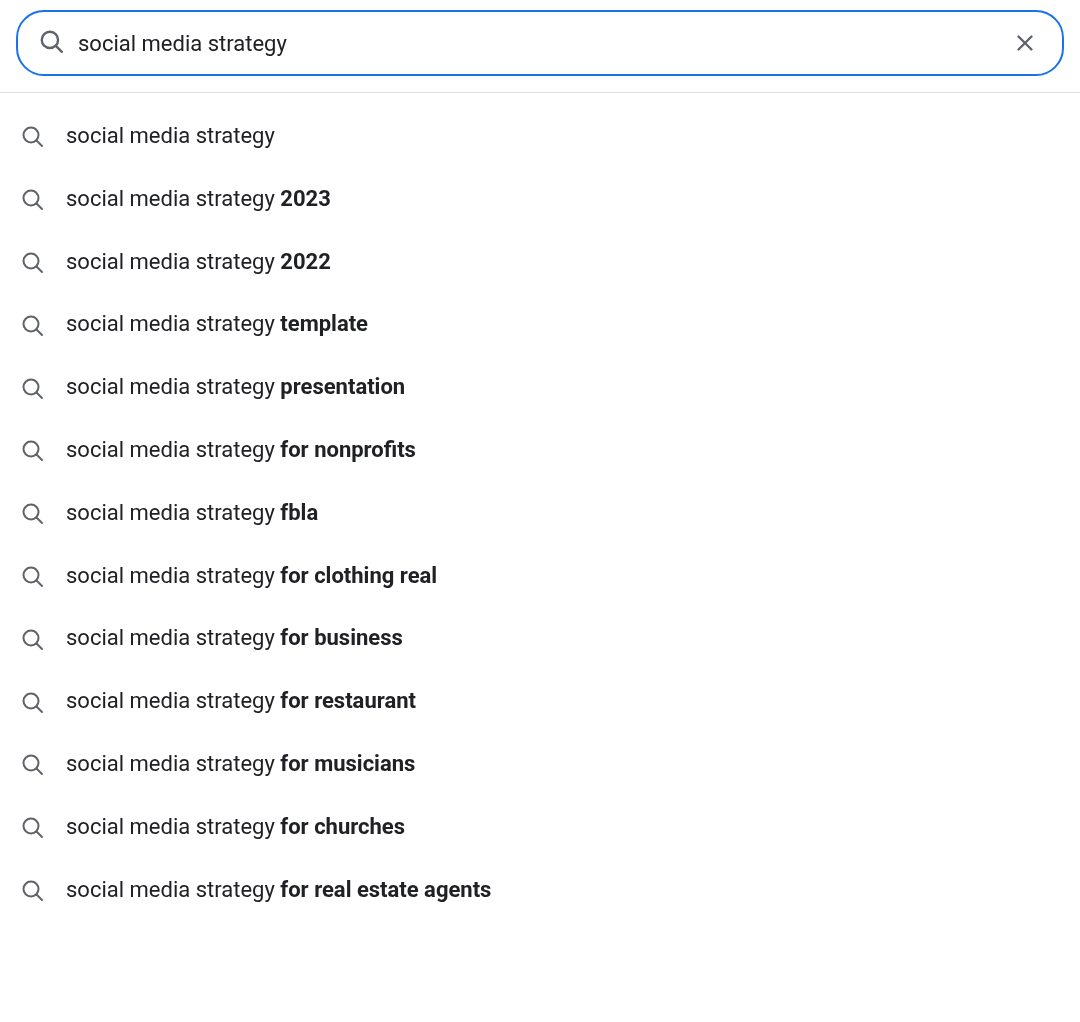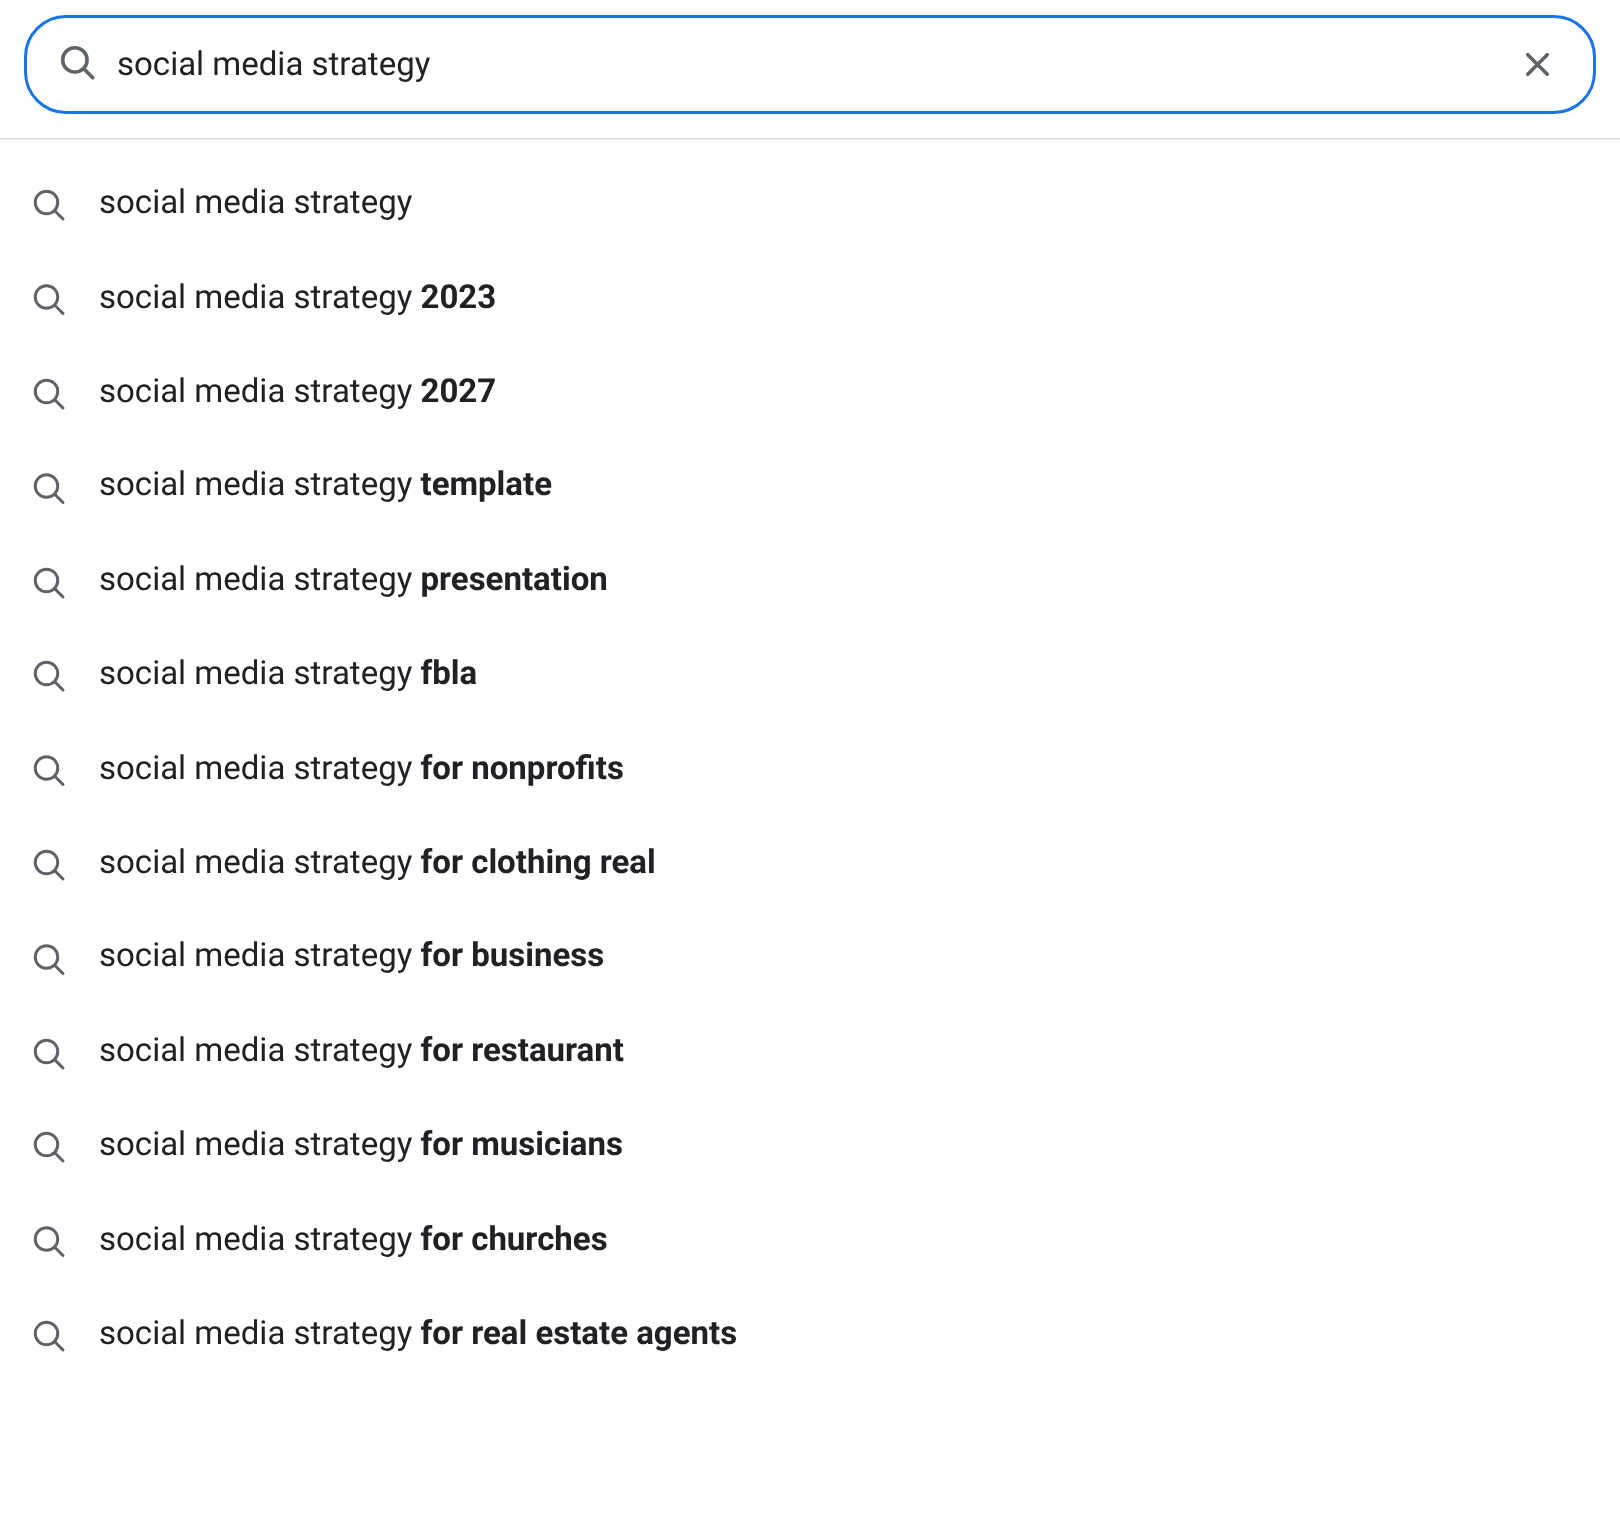--- a/index.html
+++ b/index.html
@@ -150,21 +150,21 @@
     </div>
       <span class="suggestion-text"><span class="normal">social media strategy </span><span class="bold">2023</span></span>
     </li>
     <li class="suggestion-item">
       <div class="suggestion-search-icon">
       <svg width="24" height="24" viewBox="0 0 24 24" fill="none" stroke="currentColor" stroke-width="2" stroke-linecap="round" stroke-linejoin="round" style="color:#5f6368;">
         <circle cx="11" cy="11" r="7.5"></circle>
         <line x1="16.5" y1="16.5" x2="22" y2="22"></line>
       </svg>
     </div>
-      <span class="suggestion-text"><span class="normal">social media strategy </span><span class="bold">2027</span></span>
+      <span class="suggestion-text"><span class="normal">social media strategy </span><span class="bold">2022</span></span>
     </li>
     <li class="suggestion-item">
       <div class="suggestion-search-icon">
       <svg width="24" height="24" viewBox="0 0 24 24" fill="none" stroke="currentColor" stroke-width="2" stroke-linecap="round" stroke-linejoin="round" style="color:#5f6368;">
         <circle cx="11" cy="11" r="7.5"></circle>
         <line x1="16.5" y1="16.5" x2="22" y2="22"></line>
       </svg>
     </div>
       <span class="suggestion-text"><span class="normal">social media strategy </span><span class="bold">template</span></span>
     </li>
@@ -177,38 +177,38 @@
     </div>
       <span class="suggestion-text"><span class="normal">social media strategy </span><span class="bold">presentation</span></span>
     </li>
     <li class="suggestion-item">
       <div class="suggestion-search-icon">
       <svg width="24" height="24" viewBox="0 0 24 24" fill="none" stroke="currentColor" stroke-width="2" stroke-linecap="round" stroke-linejoin="round" style="color:#5f6368;">
         <circle cx="11" cy="11" r="7.5"></circle>
         <line x1="16.5" y1="16.5" x2="22" y2="22"></line>
       </svg>
     </div>
+      <span class="suggestion-text"><span class="normal">social media strategy </span><span class="bold">for nonprofits</span></span>
+    </li>
+    <li class="suggestion-item">
+      <div class="suggestion-search-icon">
+      <svg width="24" height="24" viewBox="0 0 24 24" fill="none" stroke="currentColor" stroke-width="2" stroke-linecap="round" stroke-linejoin="round" style="color:#5f6368;">
+        <circle cx="11" cy="11" r="7.5"></circle>
+        <line x1="16.5" y1="16.5" x2="22" y2="22"></line>
+      </svg>
+    </div>
       <span class="suggestion-text"><span class="normal">social media strategy </span><span class="bold">fbla</span></span>
     </li>
     <li class="suggestion-item">
       <div class="suggestion-search-icon">
       <svg width="24" height="24" viewBox="0 0 24 24" fill="none" stroke="currentColor" stroke-width="2" stroke-linecap="round" stroke-linejoin="round" style="color:#5f6368;">
         <circle cx="11" cy="11" r="7.5"></circle>
         <line x1="16.5" y1="16.5" x2="22" y2="22"></line>
       </svg>
     </div>
-      <span class="suggestion-text"><span class="normal">social media strategy </span><span class="bold">for nonprofits</span></span>
-    </li>
-    <li class="suggestion-item">
-      <div class="suggestion-search-icon">
-      <svg width="24" height="24" viewBox="0 0 24 24" fill="none" stroke="currentColor" stroke-width="2" stroke-linecap="round" stroke-linejoin="round" style="color:#5f6368;">
-        <circle cx="11" cy="11" r="7.5"></circle>
-        <line x1="16.5" y1="16.5" x2="22" y2="22"></line>
-      </svg>
-    </div>
       <span class="suggestion-text"><span class="normal">social media strategy </span><span class="bold">for clothing real</span></span>
     </li>
     <li class="suggestion-item">
       <div class="suggestion-search-icon">
       <svg width="24" height="24" viewBox="0 0 24 24" fill="none" stroke="currentColor" stroke-width="2" stroke-linecap="round" stroke-linejoin="round" style="color:#5f6368;">
         <circle cx="11" cy="11" r="7.5"></circle>
         <line x1="16.5" y1="16.5" x2="22" y2="22"></line>
       </svg>
     </div>
       <span class="suggestion-text"><span class="normal">social media strategy </span><span class="bold">for business</span></span>

